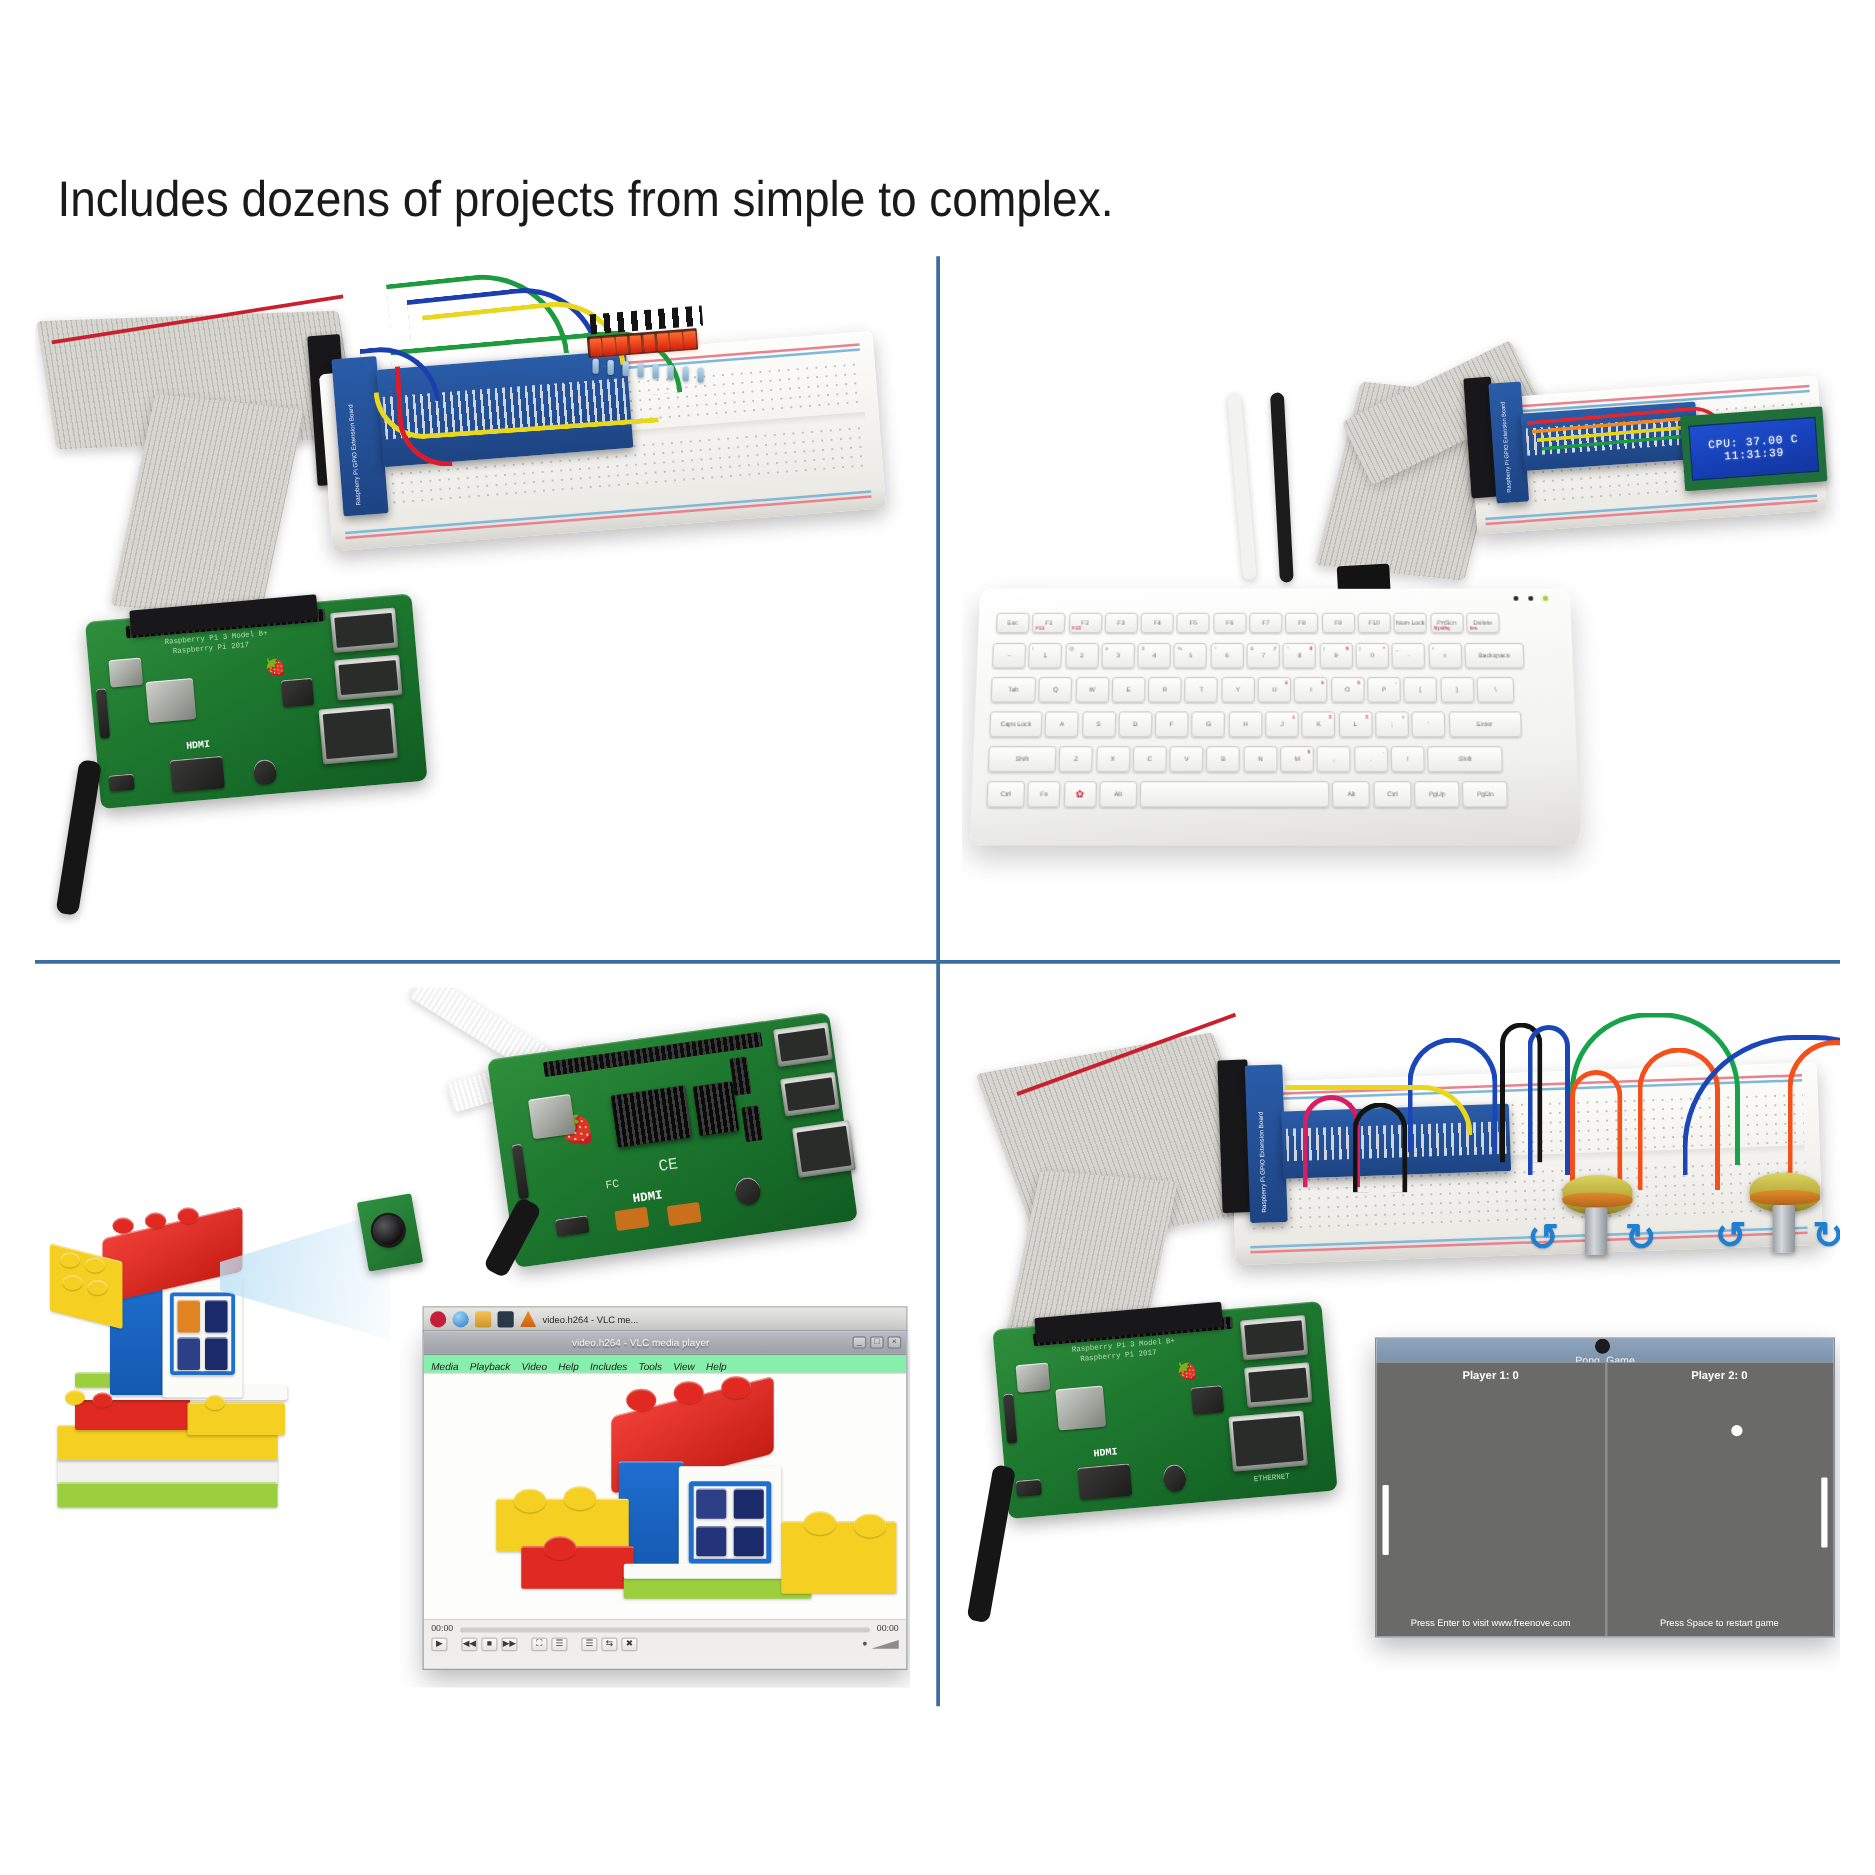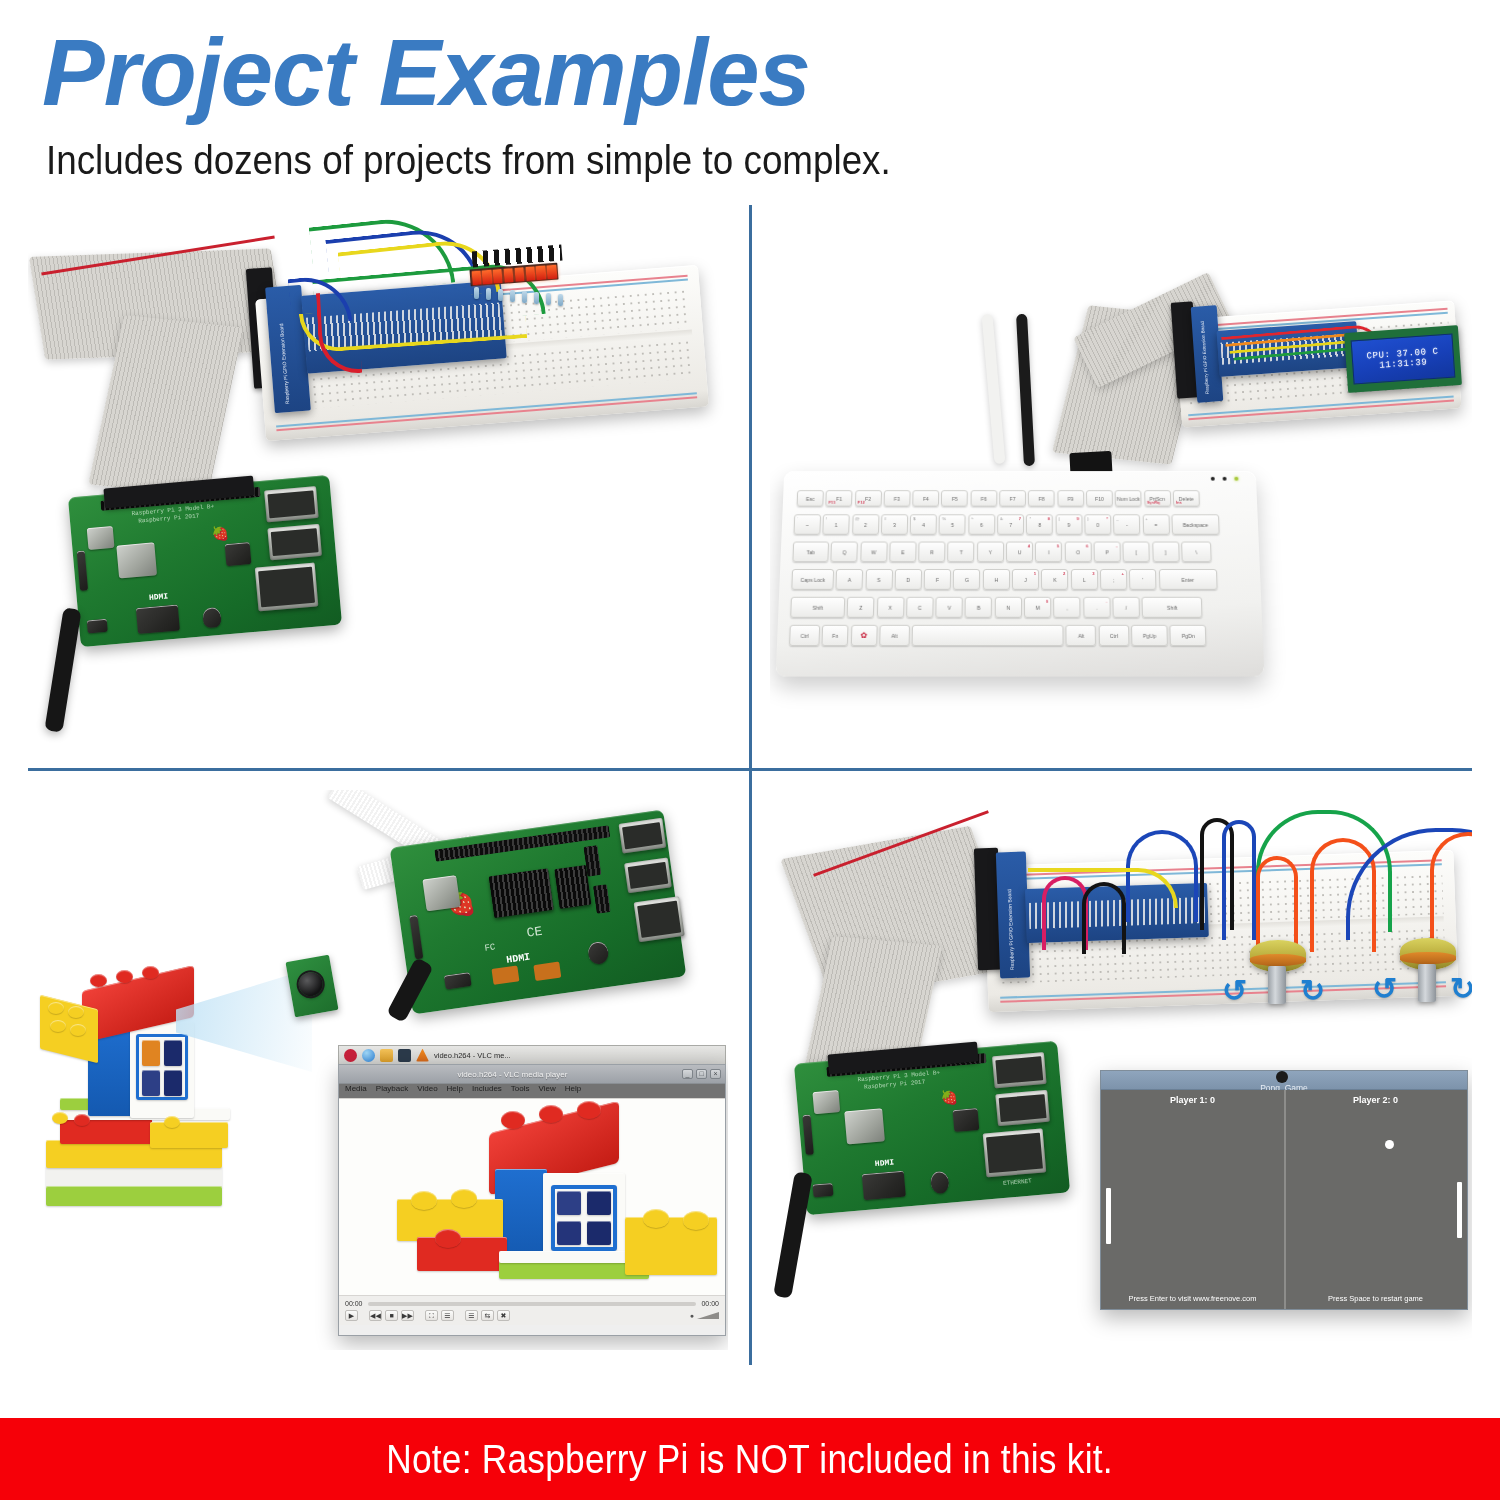--- a/index.html
+++ b/index.html
@@ -123,22 +123,22 @@
          box-shadow:0 8px 20px rgba(0,0,0,.28); overflow:hidden; }
   .win-tb { position:relative; height:19px; background:linear-gradient(180deg,#b9bcc0,#9ca1a7);
             display:flex; align-items:center; padding:0 4px; border-bottom:1px solid #8a8f94; }
   .tb-ico { width:12px; height:12px; border-radius:2px; margin-right:4px; flex:0 0 auto; }
   .win-title { flex:1; text-align:center; font-size:8px; color:#f2f2f2; white-space:nowrap;
                text-shadow:0 1px 1px rgba(0,0,0,.35); }
   .win-btns { display:flex; gap:3px; }
   .win-btn { width:11px; height:10px; border:1px solid #7e848a; border-radius:2px;
              background:linear-gradient(180deg,#d5d8db,#b4b8bc);
              font-size:7px; line-height:8px; text-align:center; color:#4a4e52; }
-  .menu { height:15px; background:#737373; border-bottom:1px solid #d5d3d0;
-          display:flex; align-items:flex-start; gap:9px; padding:0 6px; }
+  .menu { height:15px; background:#86efac; border-bottom:1px solid #d5d3d0;
+          display:flex; align-items:flex-end; gap:9px; padding:0 6px;font-style:italic; }
   .menu span { font-size:8px; color:#222; }
 
   
   .vlc-video { position:relative; background:#f7f7f5; overflow:hidden; }
   .vlc-ctrl { background:#efeeec; border-top:1px solid #d7d5d2; }
   .vlc-seekrow { display:flex; align-items:center; gap:5px; padding:4px 6px 2px; }
   .vlc-time { font-size:7px; color:#333; font-family:"Liberation Sans",sans-serif; }
   .vlc-seek { flex:1; height:4px; background:#cfcdca; border-radius:2px; overflow:hidden; }
   .vlc-seek-fill { height:100%; background:#2b7fd4; }
   .vlc-btnrow { display:flex; align-items:center; gap:3px; padding:1px 6px 4px; }
@@ -200,21 +200,20 @@
   .note-bar { position:absolute; left:0; bottom:0; width:1500px; height:82px; background:#f60008;
               display:flex; align-items:center; justify-content:center; }
   .note-text { color:#ffffff; font-size:41px; font-weight:400; white-space:nowrap;
                transform:scaleX(0.86); letter-spacing:0.3px; }
 </style>
 </head>
 <body>
 
 <div id="page">
 
-  <div class="title">Project Examples</div>
   <div class="subtitle">Includes dozens of projects from simple to complex.</div>
 
   <div class="div-v"></div>
   <div class="div-h"></div>
 
   <div class="quad" id="q-tl">
 
     <div class="ribbon" style="left:10px; top:42px; width:240px; height:104px;
                 transform:rotate(-9deg) skewY(7deg); border-radius:4px;"></div>
     <div class="ribbon" style="left:78px; top:110px; width:120px; height:172px;
@@ -864,17 +863,14 @@
         <div class="pong-score" style="right:0; width:50%;">Player 2: 0</div>
         <div class="paddle" style="left:5px; top:98px; height:56px;"></div>
         <div class="paddle" style="right:5px; top:92px; height:56px;"></div>
         <div class="ball" style="left:284px; top:50px;"></div>
         <div class="pong-hint" style="left:0; width:50%;">Press Enter to visit www.freenove.com</div>
         <div class="pong-hint" style="right:0; width:50%;">Press Space to restart game</div>
       </div>
     </div>
   </div>
 
-  <div class="note-bar">
-    <span class="note-text">Note: Raspberry Pi is NOT included in this kit.</span>
-  </div>
 
 </div>
 
 </body></html>

